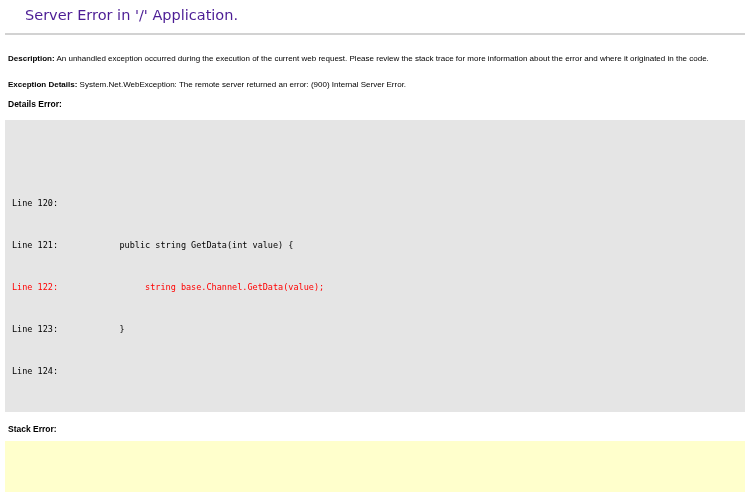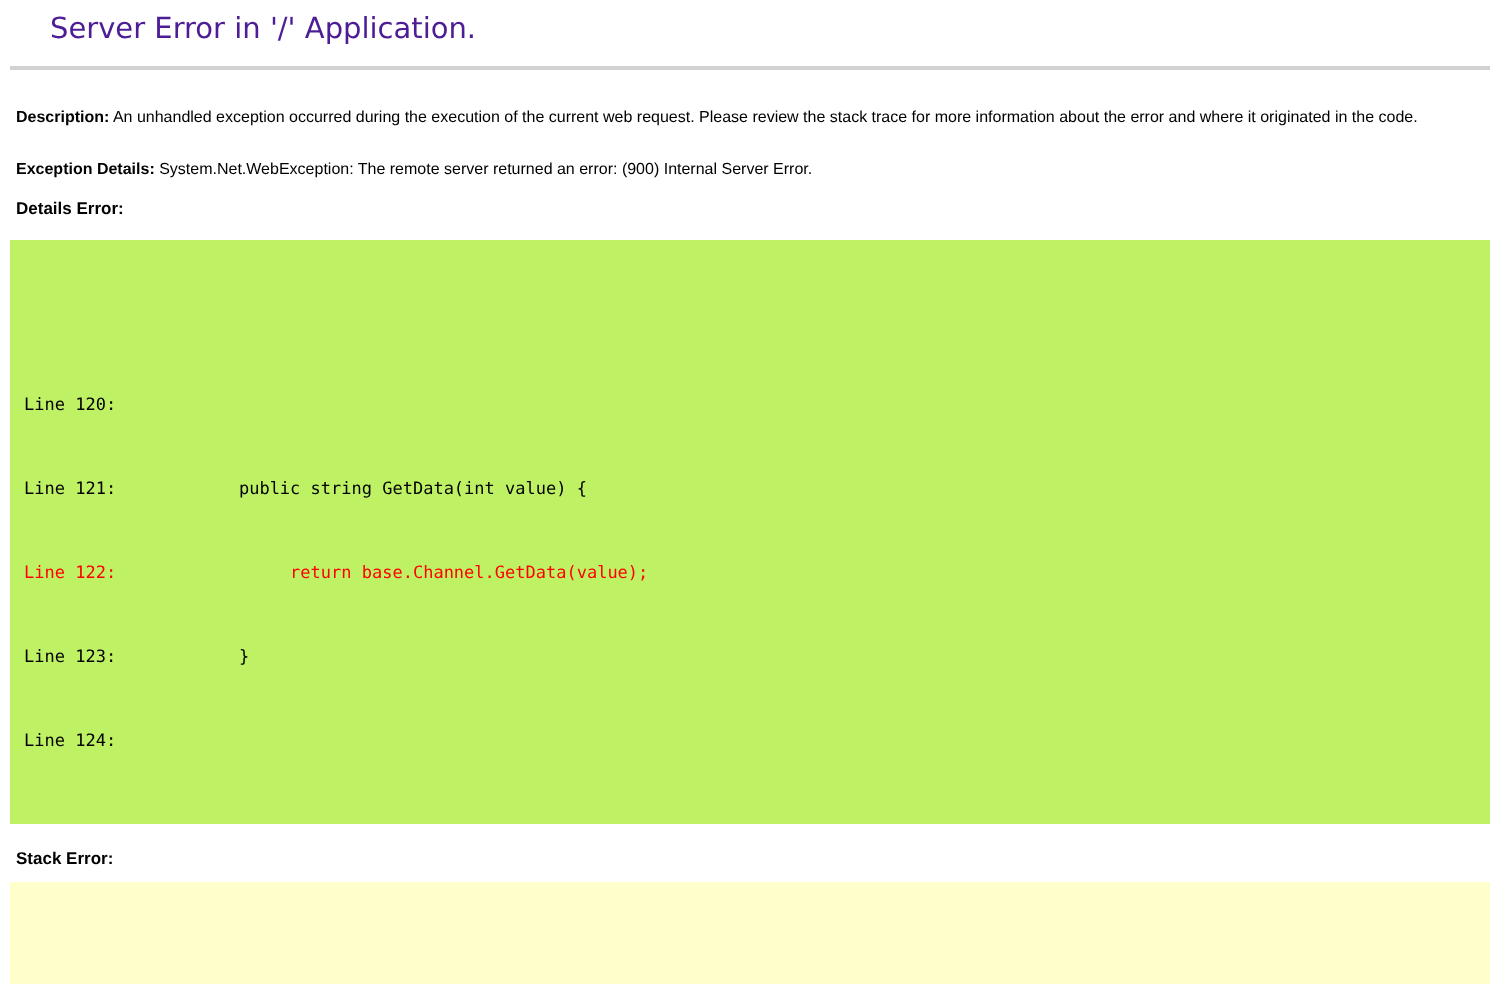--- a/index.html
+++ b/index.html
@@ -39,21 +39,21 @@
   .meta b { font-weight: 700; }
   .seclabel {
     margin: 9px 3px 0;
     font: 700 8.5px/11px "Liberation Sans", sans-serif;
     color: #000;
     white-space: nowrap;
   }
   .seclabel.stack { margin-top: 12px; }
   .codebox {
     margin-top: 10px;
-    background: #bef264;
+    background: #e5e5e5;
     padding: 6px 7px;
     font: 400 8.5px/14px "DejaVu Sans Mono", monospace;
     color: #000;
     white-space: pre;
     overflow: hidden;
   }
   .stackbox {
     margin-top: 6px;
     background: #ffffcc;
     padding: 4px 7px;
@@ -78,21 +78,21 @@
   <div class="meta"><b>Description:</b><span> An unhandled exception occurred during the execution of the current web request. Please review the stack trace for more information about the error and where it originated in the code.</span></div>
 
   <div class="meta second"><b>Exception Details:</b><span> System.Net.WebException: The remote server returned an error: (900) Internal Server Error.</span></div>
 
   <div class="seclabel">Details Error:</div>
 
   <div class="codebox">
     <div> </div>
     <div>Line 120:</div>
     <div>Line 121:            public string GetData(int value) {</div>
-    <div class="err">Line 122:                 return base.Channel.GetData(value);</div>
+    <div class="err">Line 122:                 string base.Channel.GetData(value);</div>
     <div>Line 123:            }</div>
     <div>Line 124:</div>
   </div>
 
   <div class="seclabel stack">Stack Error:</div>
 
   <div class="stackbox">
     <div> </div>
     
     

